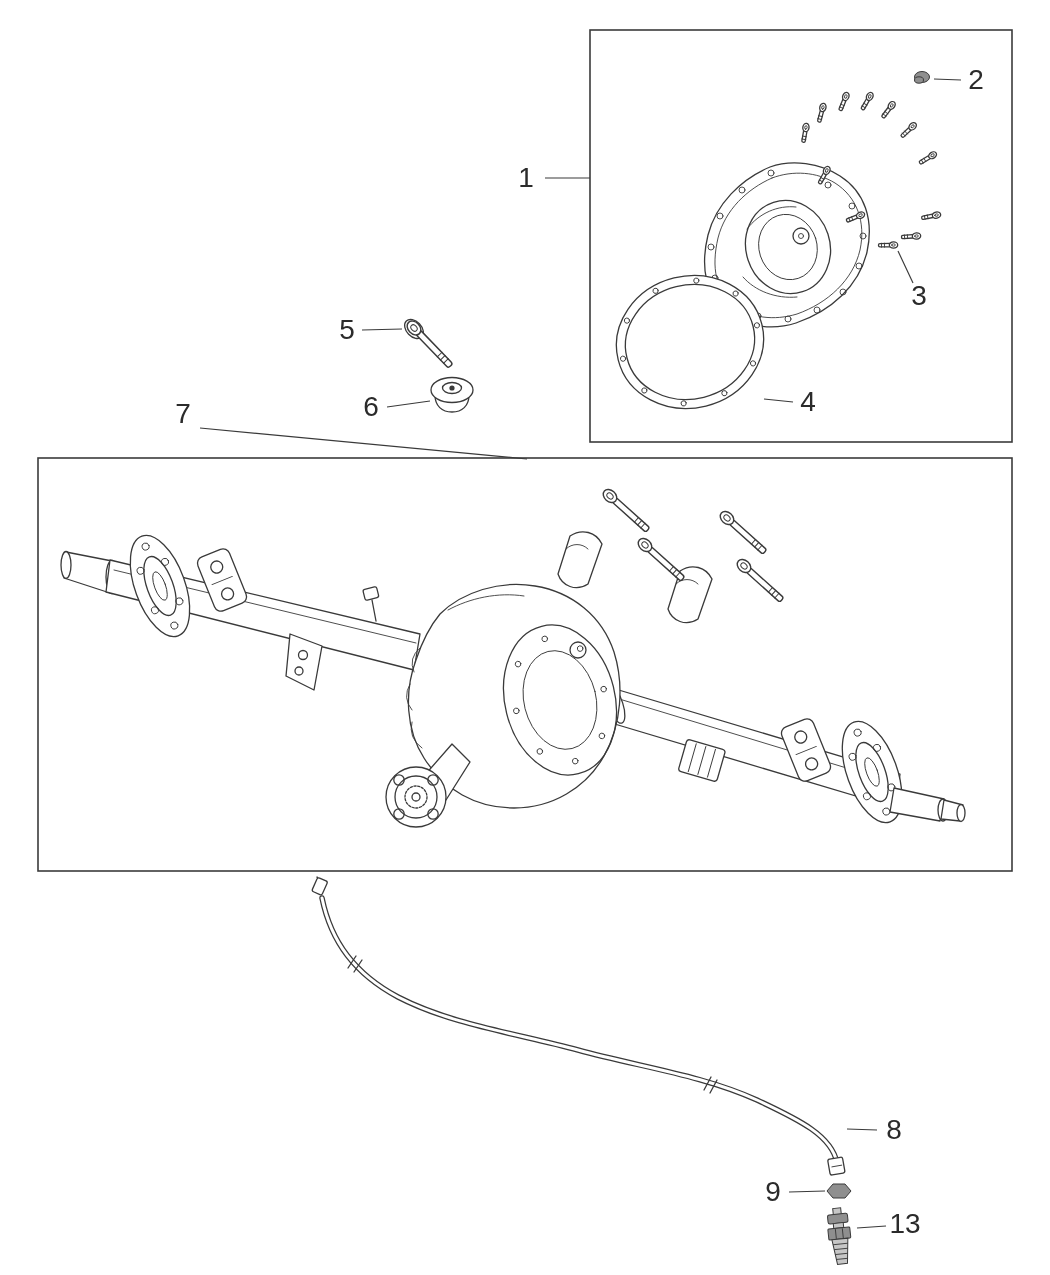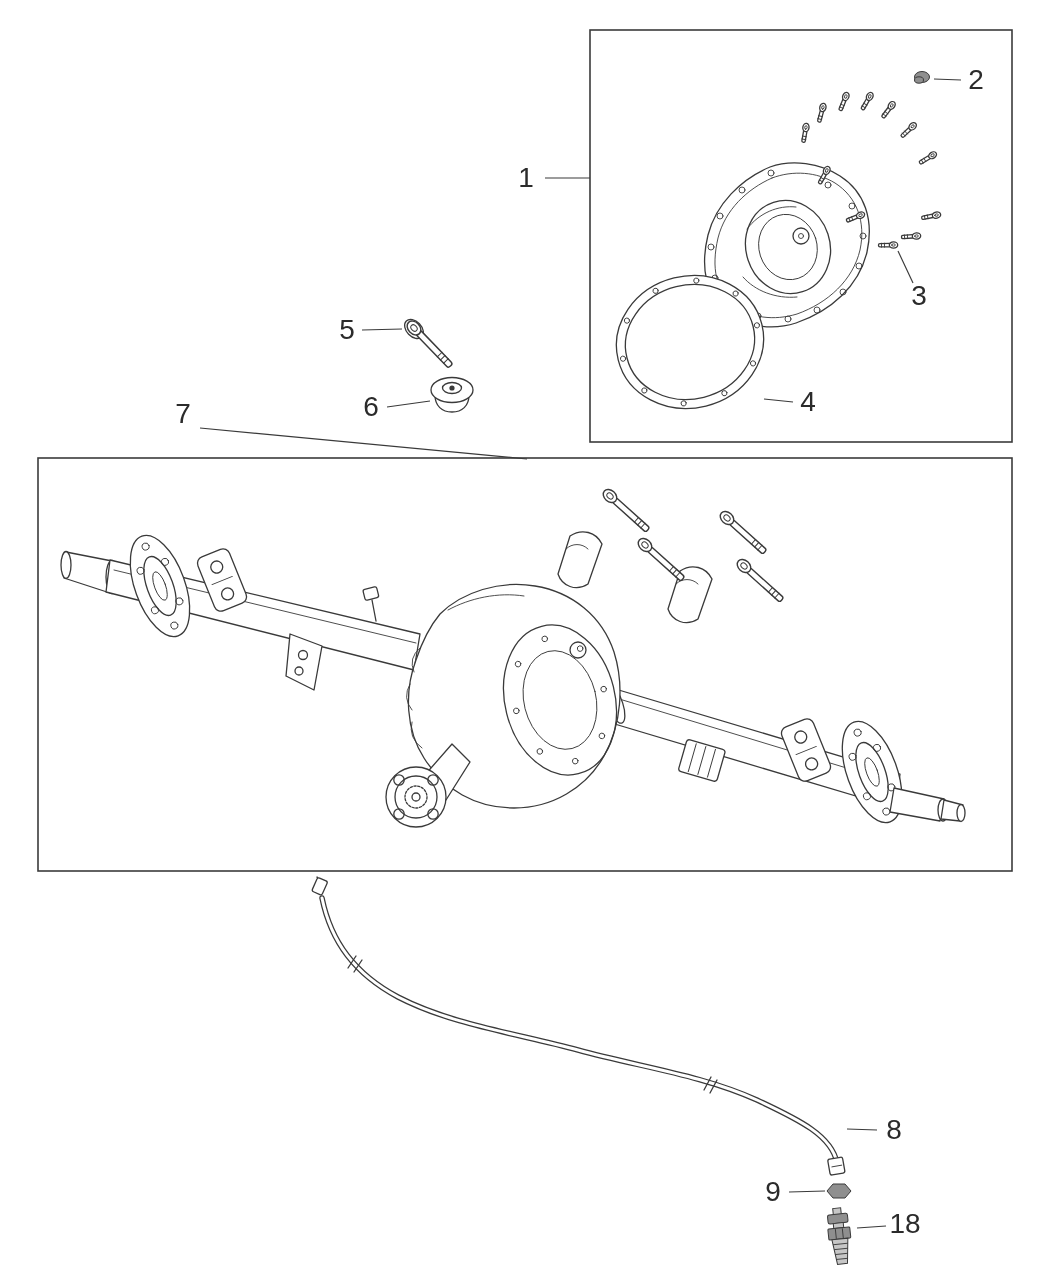--- a/index.html
+++ b/index.html
@@ -270,14 +270,14 @@
 
   <div class="callout" style="left:526px;top:178px">1</div>
   <div class="callout" style="left:976px;top:80px">2</div>
   <div class="callout" style="left:919px;top:296px">3</div>
   <div class="callout" style="left:808px;top:402px">4</div>
   <div class="callout" style="left:347px;top:330px">5</div>
   <div class="callout" style="left:371px;top:407px">6</div>
   <div class="callout" style="left:183px;top:414px">7</div>
   <div class="callout" style="left:894px;top:1130px">8</div>
   <div class="callout" style="left:773px;top:1192px">9</div>
-  <div class="callout" style="left:905px;top:1224px">18</div>
+  <div class="callout" style="left:905px;top:1224px">13</div>
 </div>
 
 </body></html>

